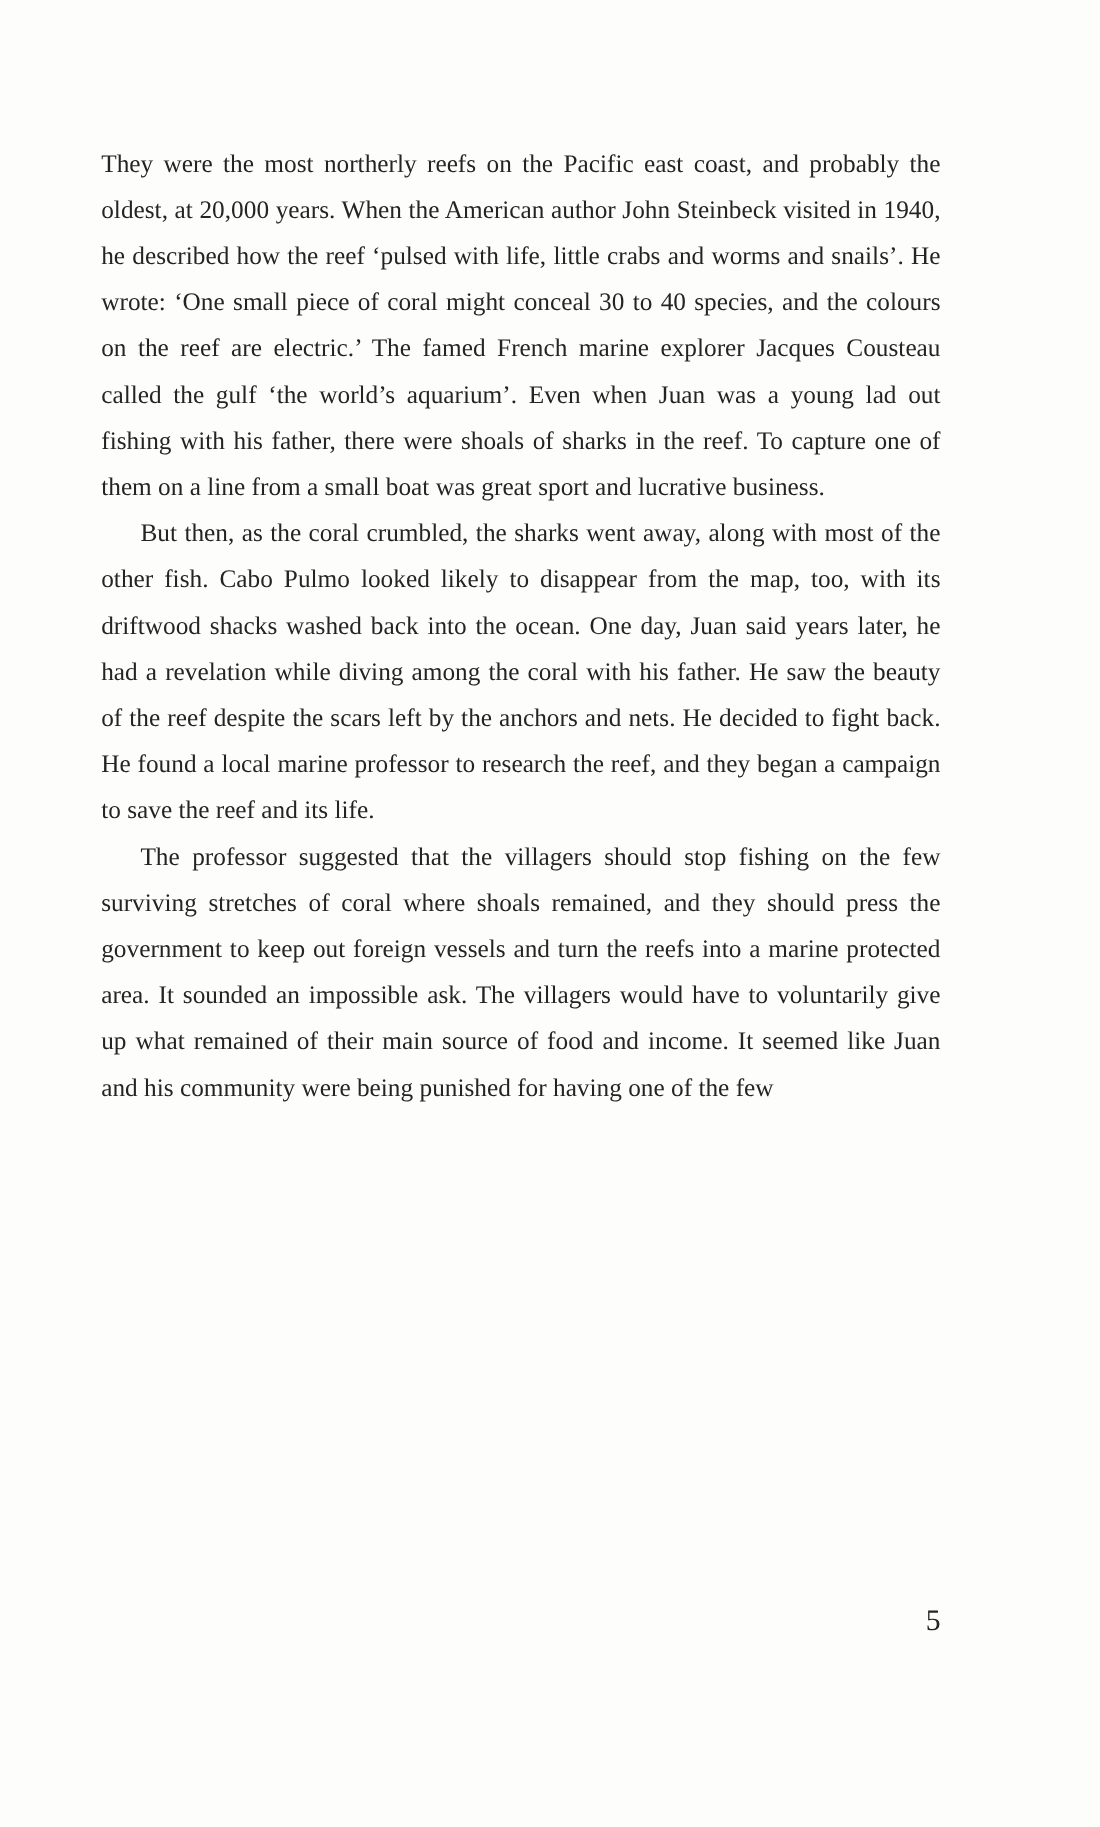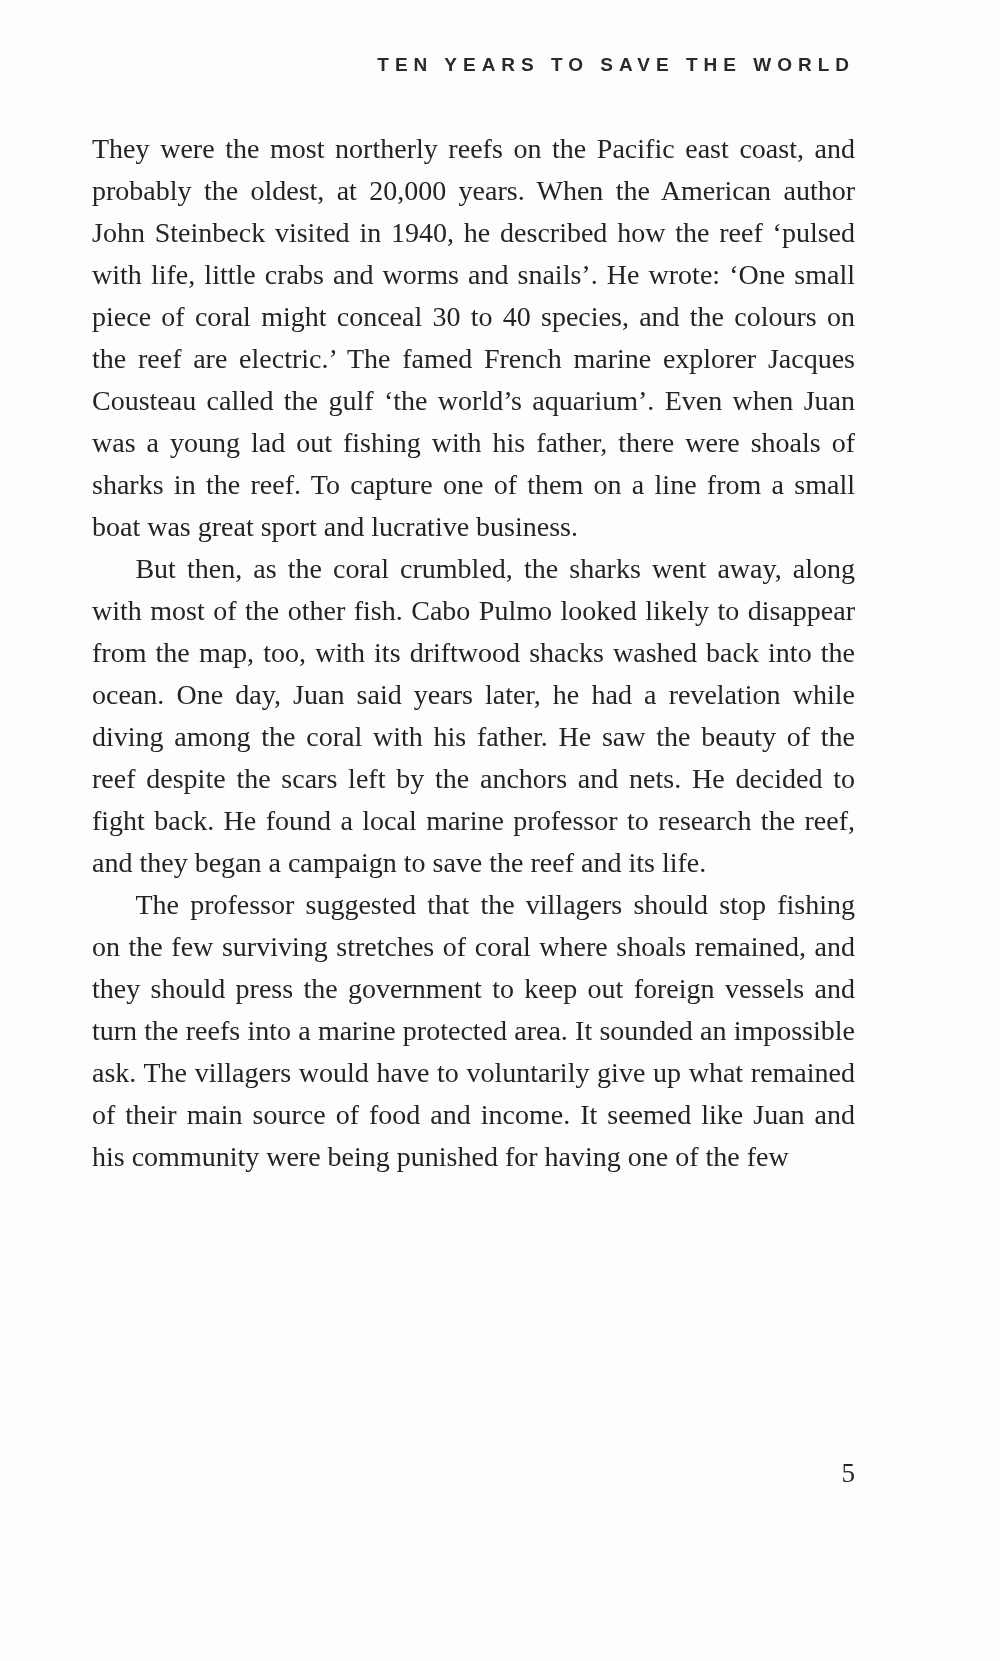--- a/index.html
+++ b/index.html
@@ -32,21 +32,21 @@
     letter-spacing: 6px;
     color: #2a2a2a;
     white-space: nowrap;
   }
   .page-body {
     position: absolute;
     top: 128px;
     left: 92px;
     width: 763px;
     text-align: justify;
-    font-size: 28px;
+    font-size: 23px;
     line-height: 42px;
     color: #242424;
   }
   .page-body p {
     margin: 0;
     padding: 0;
     text-indent: 1.55em;
   }
   .page-body p.first {
     text-indent: 0;
@@ -59,21 +59,20 @@
     text-align: right;
     font-size: 27px;
     color: #242424;
   }
 </style>
 </head>
 <body>
 
 <div class="page">
 
-  <div class="running-header">TEN YEARS TO SAVE THE WORLD</div>
 
   <div class="page-body">
     <p class="first">They were the most northerly reefs on the Pacific east coast, and probably the oldest, at 20,000 years. When the American author John Steinbeck visited in 1940, he described how the reef ‘pulsed with life, little crabs and worms and snails’. He wrote: ‘One small piece of coral might conceal 30 to 40 species, and the colours on the reef are electric.’ The famed French marine explorer Jacques Cousteau called the gulf ‘the world’s aquarium’. Even when Juan was a young lad out fishing with his father, there were shoals of sharks in the reef. To capture one of them on a line from a small boat was great sport and lucrative business.</p>
     <p>But then, as the coral crumbled, the sharks went away, along with most of the other fish. Cabo Pulmo looked likely to disappear from the map, too, with its driftwood shacks washed back into the ocean. One day, Juan said years later, he had a revelation while diving among the coral with his father. He saw the beauty of the reef despite the scars left by the anchors and nets. He decided to fight back. He found a local marine professor to research the reef, and they began a campaign to save the reef and its life.</p>
     <p>The professor suggested that the villagers should stop fishing on the few surviving stretches of coral where shoals remained, and they should press the government to keep out foreign vessels and turn the reefs into a marine protected area. It sounded an impossible ask. The villagers would have to voluntarily give up what remained of their main source of food and income. It seemed like Juan and his community were being punished for having one of the few</p>
   </div>
 
   <div class="page-number">5</div>
 
 </div>

